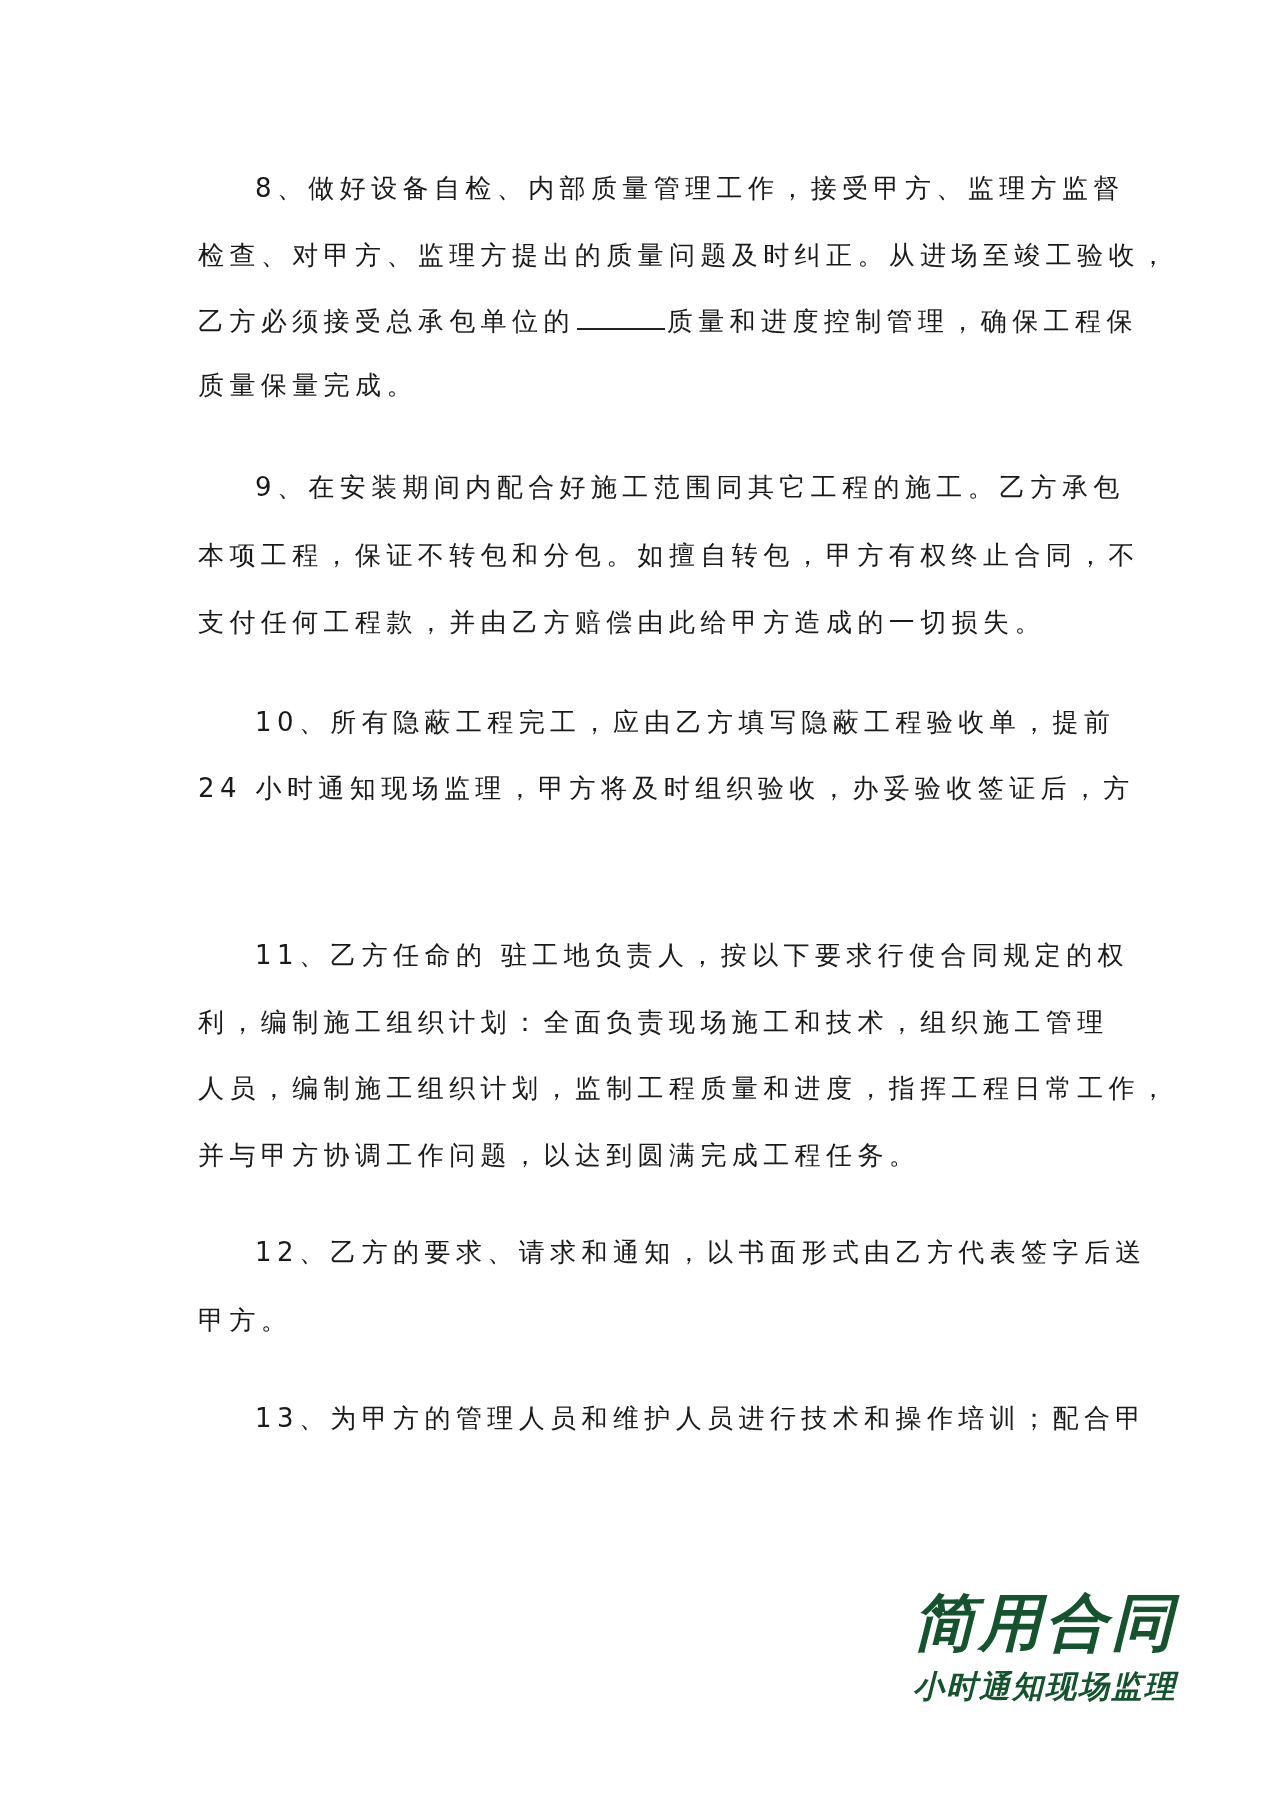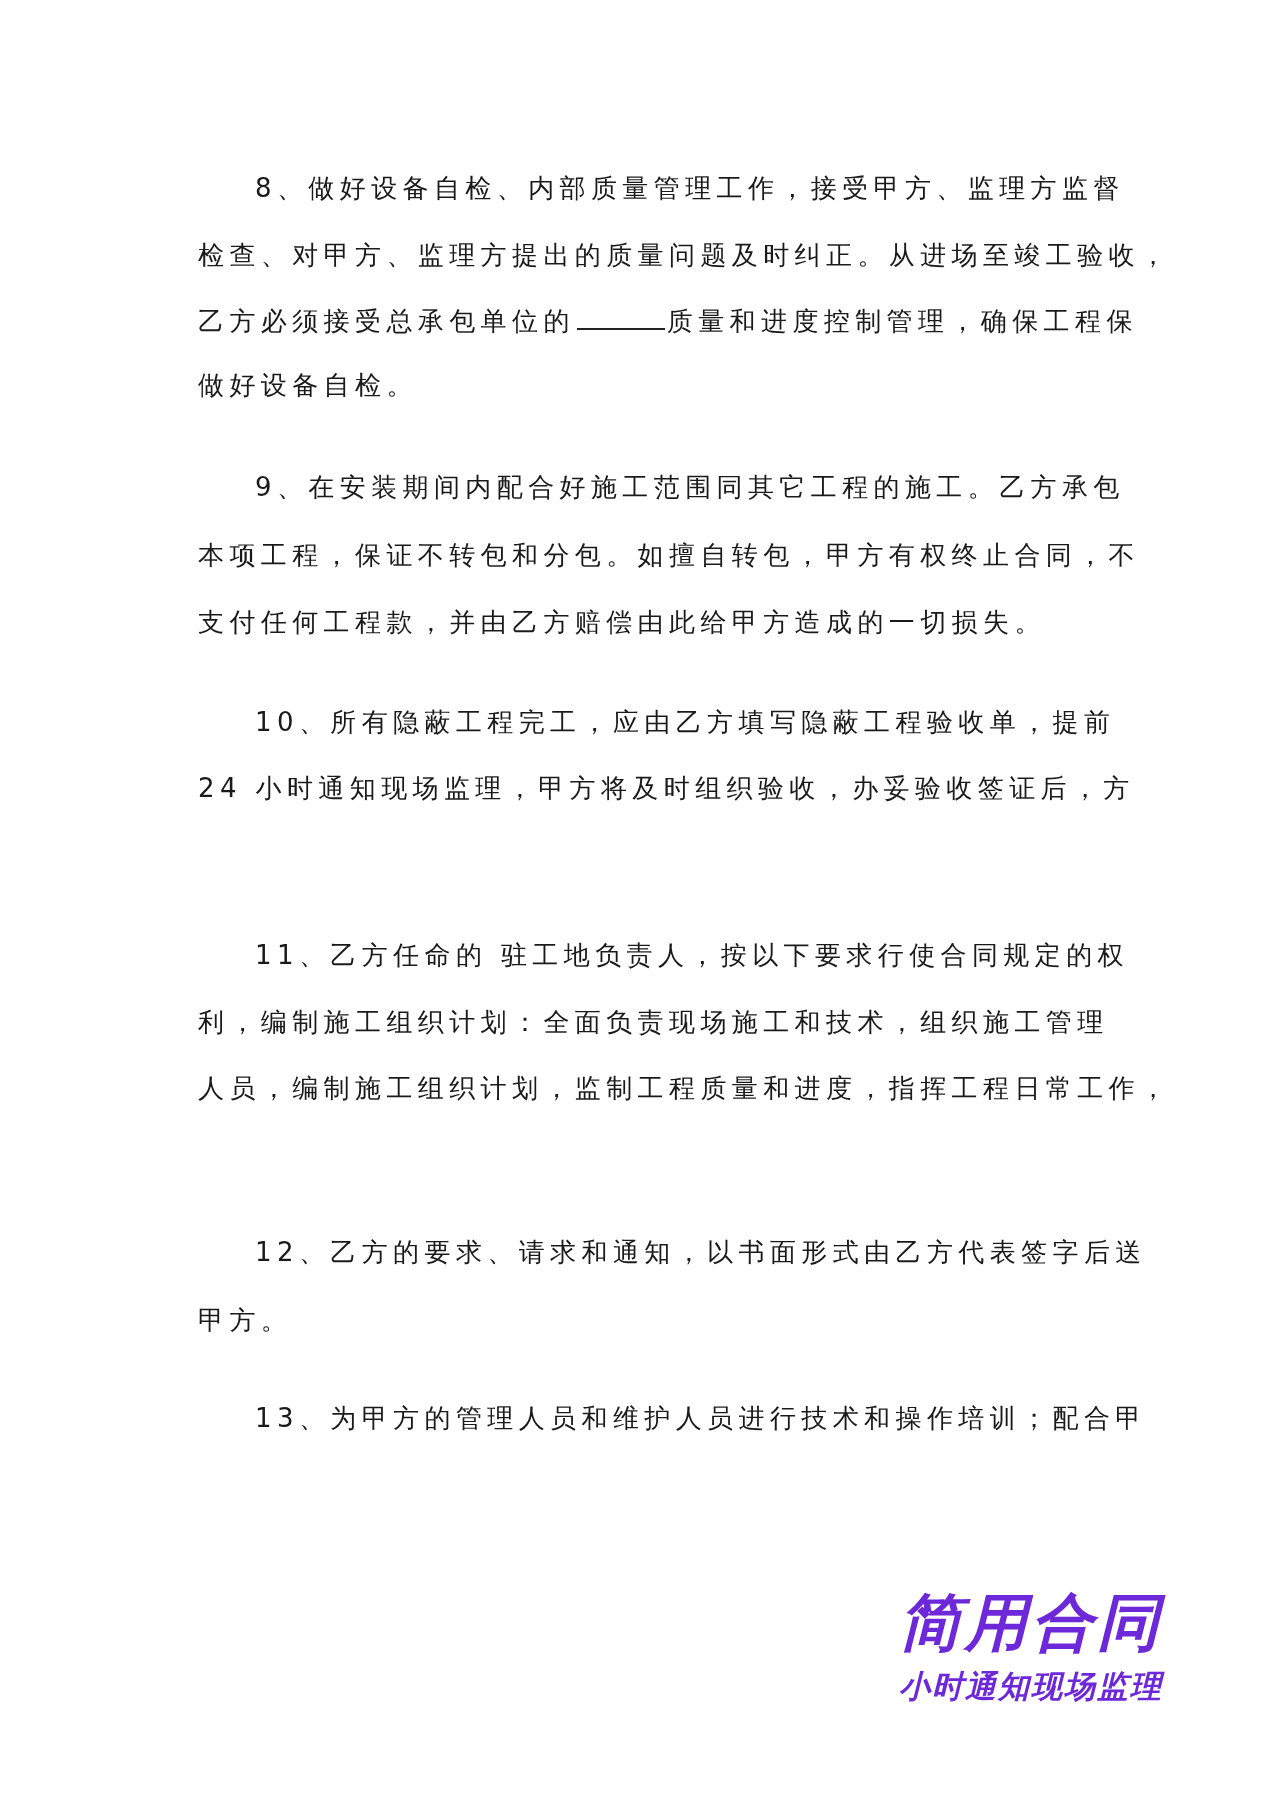--- a/index.html
+++ b/index.html
@@ -36,24 +36,24 @@
     height: 28px;
     border-bottom: 2px solid #222;
     vertical-align: baseline;
     margin: 0 2px;
   }
   .watermark {
     position: absolute;
     left: 885px;
     top: 1588px;
     width: 292px;
-    color: #6d28d9;
+    color: #14532d;
     font-weight: bold;
     font-style: italic;
-    text-align: center;
+    text-align: right;
   }
   .wm-title {
     font-size: 62px;
     line-height: 70px;
     letter-spacing: 4px;
     font-family: "DejaVu Sans", sans-serif;
   }
   .wm-sub {
     font-size: 31px;
     line-height: 40px;
@@ -65,32 +65,33 @@
 </head>
 <body>
 
 <div class="page">
 
   <div class="line first" style="top:188px">8、做好设备自检、内部质量管理工作，接受甲方、监理方监督</div>
   <div class="line" style="top:255px">检查、对甲方、监理方提出的质量问题及时纠正。从进场至竣工验收，</div>
   <div class="line" style="top:320px">
     <span>乙方必须接受总承包单位的</span><span class="blank"></span><span>质量和进度控制管理，确保工程保</span>
   </div>
-  <div class="line" style="top:385px">做好设备自检。</div>
+  <div class="line" style="top:385px">质量保量完成。</div>
 
   <div class="line first" style="top:487px">9、在安装期间内配合好施工范围同其它工程的施工。乙方承包</div>
   <div class="line" style="top:622px">支付任何工程款，并由乙方赔偿由此给甲方造成的一切损失。</div>
   <div class="line" style="top:555px">本项工程，保证不转包和分包。如擅自转包，甲方有权终止合同，不</div>
 
   <div class="line first" style="top:722px">10、所有隐蔽工程完工，应由乙方填写隐蔽工程验收单，提前</div>
   <div class="line" style="top:788px">24 小时通知现场监理，甲方将及时组织验收，办妥验收签证后，方</div>
 
   <div class="line first" style="top:955px">11、乙方任命的 驻工地负责人，按以下要求行使合同规定的权</div>
   <div class="line" style="top:1022px">利，编制施工组织计划：全面负责现场施工和技术，组织施工管理</div>
   <div class="line" style="top:1088px">人员，编制施工组织计划，监制工程质量和进度，指挥工程日常工作，</div>
+  <div class="line" style="top:1155px">并与甲方协调工作问题，以达到圆满完成工程任务。</div>
 
   <div class="line first" style="top:1252px">12、乙方的要求、请求和通知，以书面形式由乙方代表签字后送</div>
   <div class="line" style="top:1320px">甲方。</div>
 
   <div class="line first" style="top:1418px">13、为甲方的管理人员和维护人员进行技术和操作培训；配合甲</div>
 
   <div class="watermark">
     <div class="wm-title">简用合同</div>
     <div class="wm-sub">小时通知现场监理</div>
   </div>

